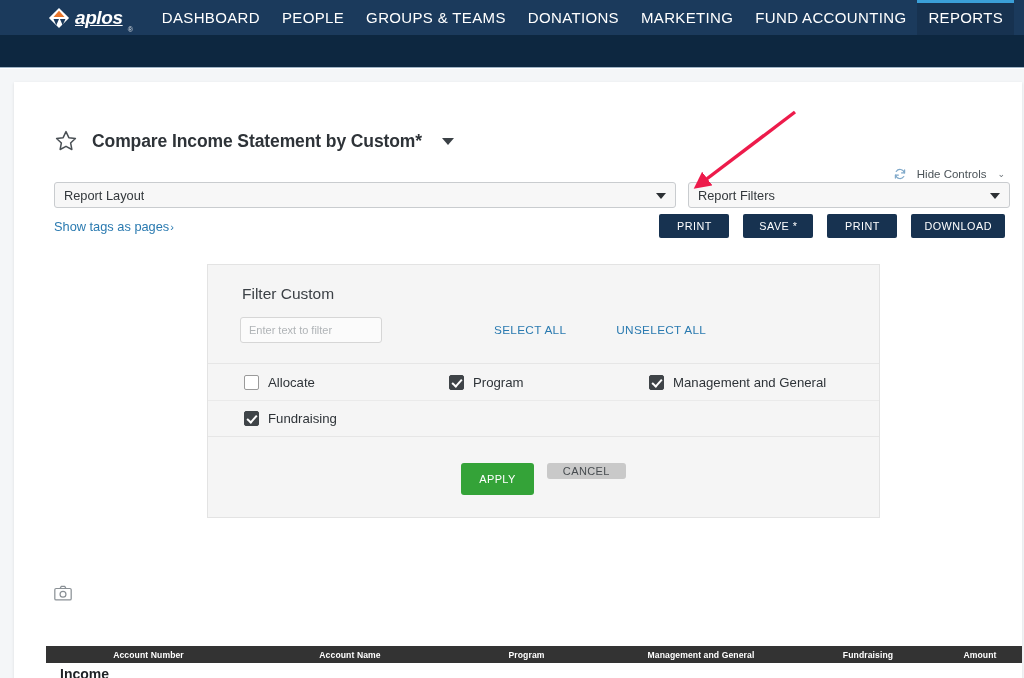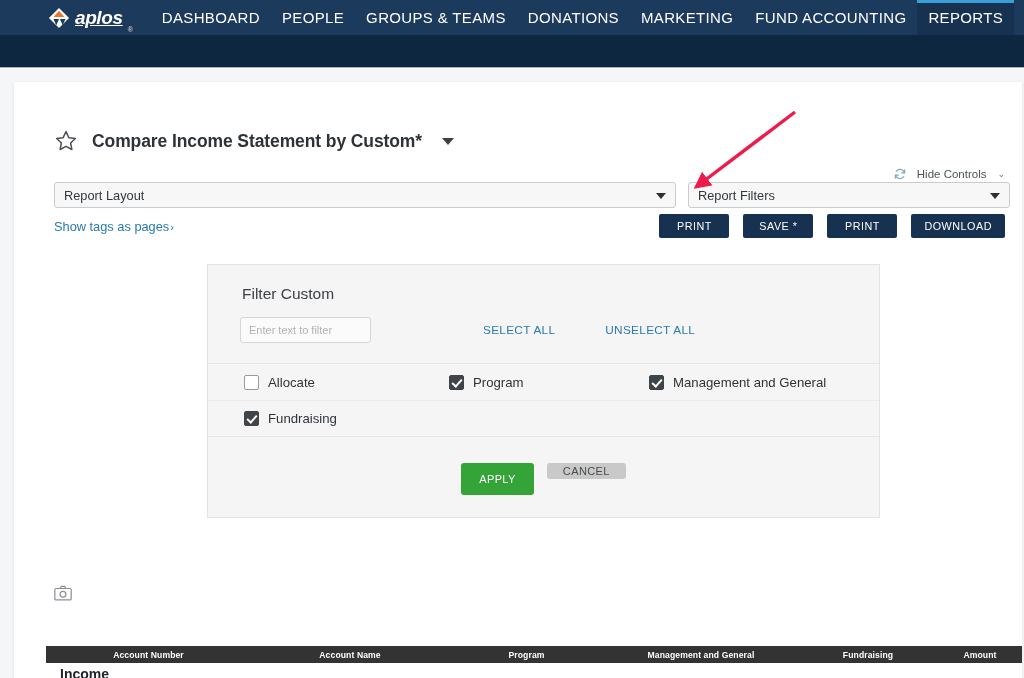--- a/index.html
+++ b/index.html
@@ -175,21 +175,21 @@
   }
   .fp-title {
     font-size: 15.5px; color: #3c4146;
     padding: 20px 0 0 34px;
   }
   .fp-searchrow {
     display: flex; align-items: center;
     padding: 14px 0 20px 32px;
   }
   .fp-input {
-    width: 131px; height: 26px;
+    width: 142px; height: 26px;
     border: 1px solid #d6d6d6;
     border-radius: 3px;
     background: #fbfbfb;
     padding: 0 8px;
     font-size: 11px;
     color: #3c4146;
     font-family: "Liberation Sans", sans-serif;
   }
   .fp-input::placeholder { color: #b0b4b7; }
   .fp-link {

